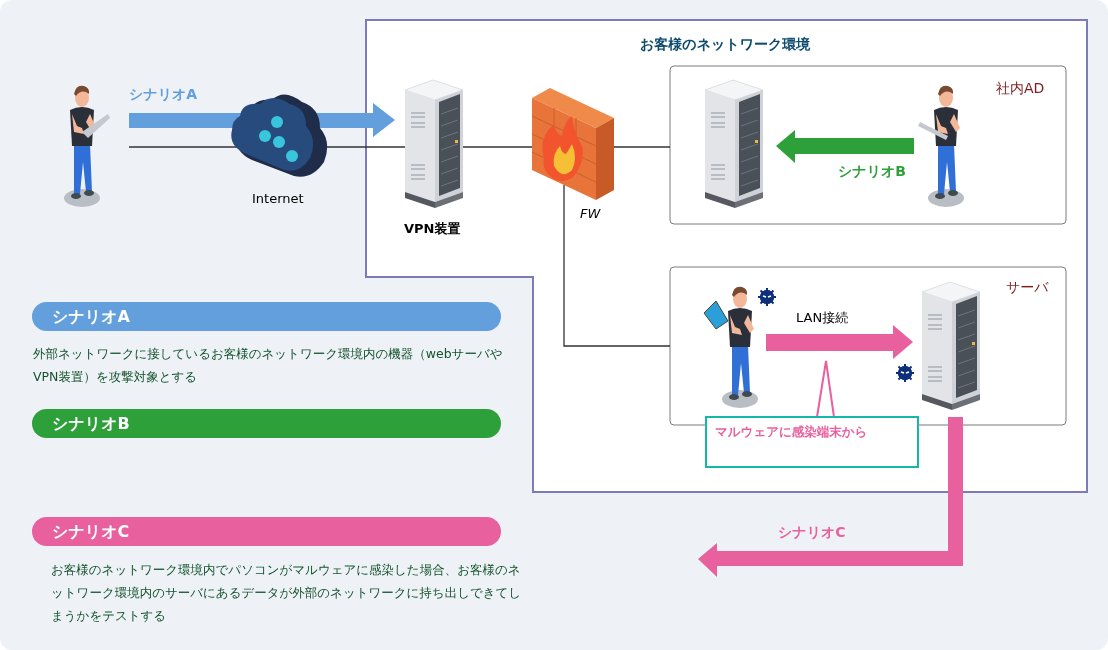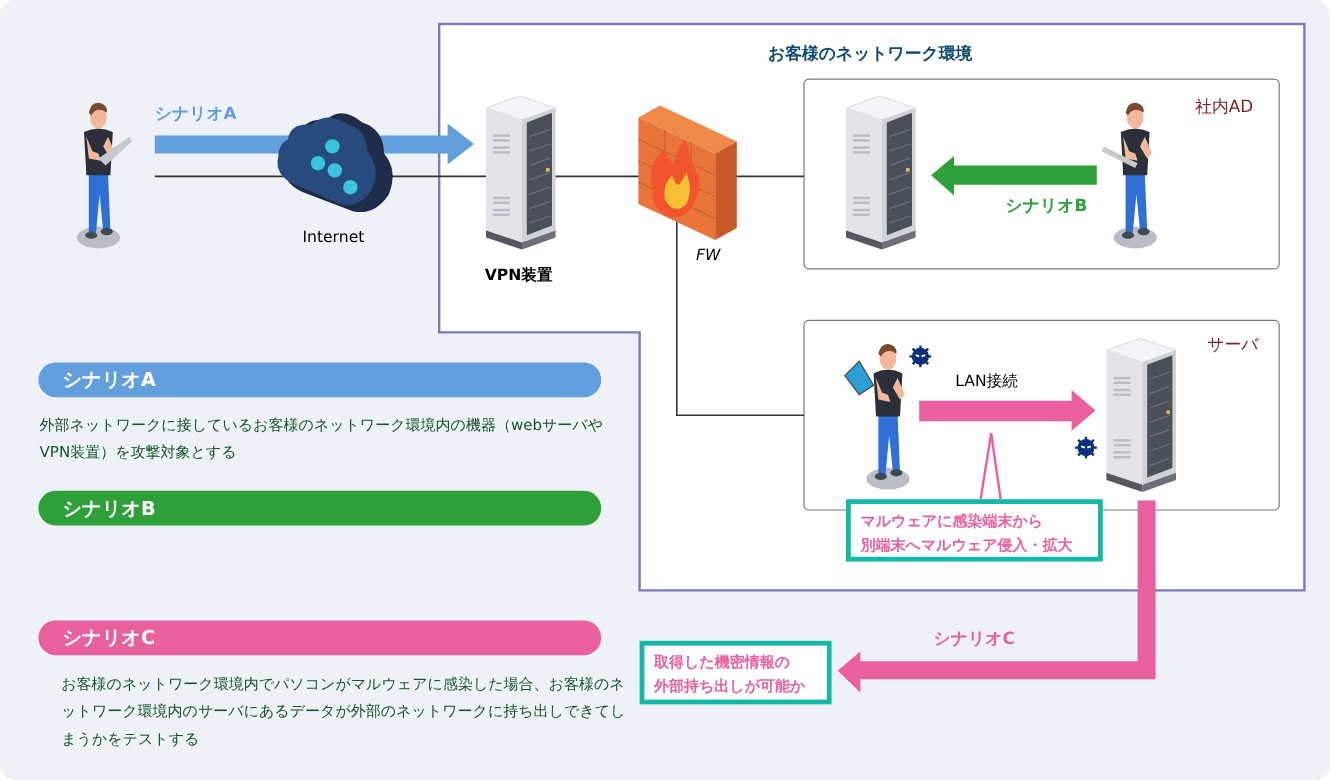--- a/index.html
+++ b/index.html
@@ -10,21 +10,21 @@
   svg.stage { position: absolute; left: 0; top: 0; width: 1108px; height: 650px; }
   .abs { position: absolute; white-space: nowrap; }
   .lbl { font-size: 13px; color: #000000; }
   .lbl-gray { font-size: 14px; color: #7f1d1d; }
   .arrow-label { font-size: 14px; font-weight: bold; }
   .env-title { font-size: 14px; font-weight: bold; color: #0c4a6e; font-family: Liberation Mono, monospace; }
   .pill { position: absolute; left: 32px; width: 469px; height: 29px; border-radius: 15px;
           color: #fff; font-weight: bold; font-size: 16px; line-height: 29px; padding-left: 20px;
           box-sizing: border-box; }
   .desc { position: absolute; left: 33px; width: 475px; font-size: 12.5px; line-height: 23px; color: #14532d; white-space: normal; }
-  .callout { position: absolute; background: #fff; border: 4px solid #14b8a6; color: #e8609e;
+  .callout { position: absolute; background: #fff; border: 2px solid #14b8a6; color: #e8609e;
              font-size: 12.5px; font-weight: bold; line-height: 20px; box-sizing: border-box; padding: 4px 8px; white-space: normal; }
 </style>
 </head>
 <body>
 
 <div class="canvas">
 <svg class="stage" viewBox="0 0 1108 650">
   <defs>
     <g id="server">
 
@@ -173,29 +173,24 @@
 <div class="abs lbl" style="left:252px; top:191px;">Internet</div>
 <div class="abs lbl" style="left:404px; top:220px;font-weight:bold;">VPN装置</div>
 <div class="abs lbl" style="left:580px; top:206px;font-style:italic;">FW</div>
 <div class="abs lbl-gray" style="left:996px; top:80px;">社内AD</div>
 <div class="abs arrow-label" style="left:838px; top:163px; color:#2ea03a;">シナリオB</div>
 <div class="abs lbl-gray" style="left:1006px; top:279px;">サーバ</div>
 <div class="abs lbl" style="left:796px; top:309px;text-align:center;">LAN接続</div>
 
 <div class="callout" style="left:705px; top:416px; width:214px; height:52px;">
   <div>マルウェアに感染端末から</div>
-  <div>別端末へマルウェア侵入・拡大</div>
 </div>
 
 <div class="abs arrow-label" style="left:778px; top:524px; color:#e8609e;">シナリオC</div>
 
-<div class="callout" style="left:533px; top:534px; width:160px; height:53px;">
-  <div>取得した機密情報の</div>
-  <div>外部持ち出しが可能か</div>
-</div>
 
 <div class="pill" style="top:302px; background:#629fdc;">シナリオA</div>
 <div class="desc" style="top:342px;">外部ネットワークに接しているお客様のネットワーク環境内の機器（webサーバやVPN装置）を攻撃対象とする</div>
 
 <div class="pill" style="top:409px; background:#2ea03a;">シナリオB</div>
 
 <div class="pill" style="top:517px; background:#e8609e;">シナリオC</div>
 <div class="desc" style="top:558px;margin-left:18px;">お客様のネットワーク環境内でパソコンがマルウェアに感染した場合、お客様のネットワーク環境内のサーバにあるデータが外部のネットワークに持ち出しできてしまうかをテストする</div>
 </div>
 

